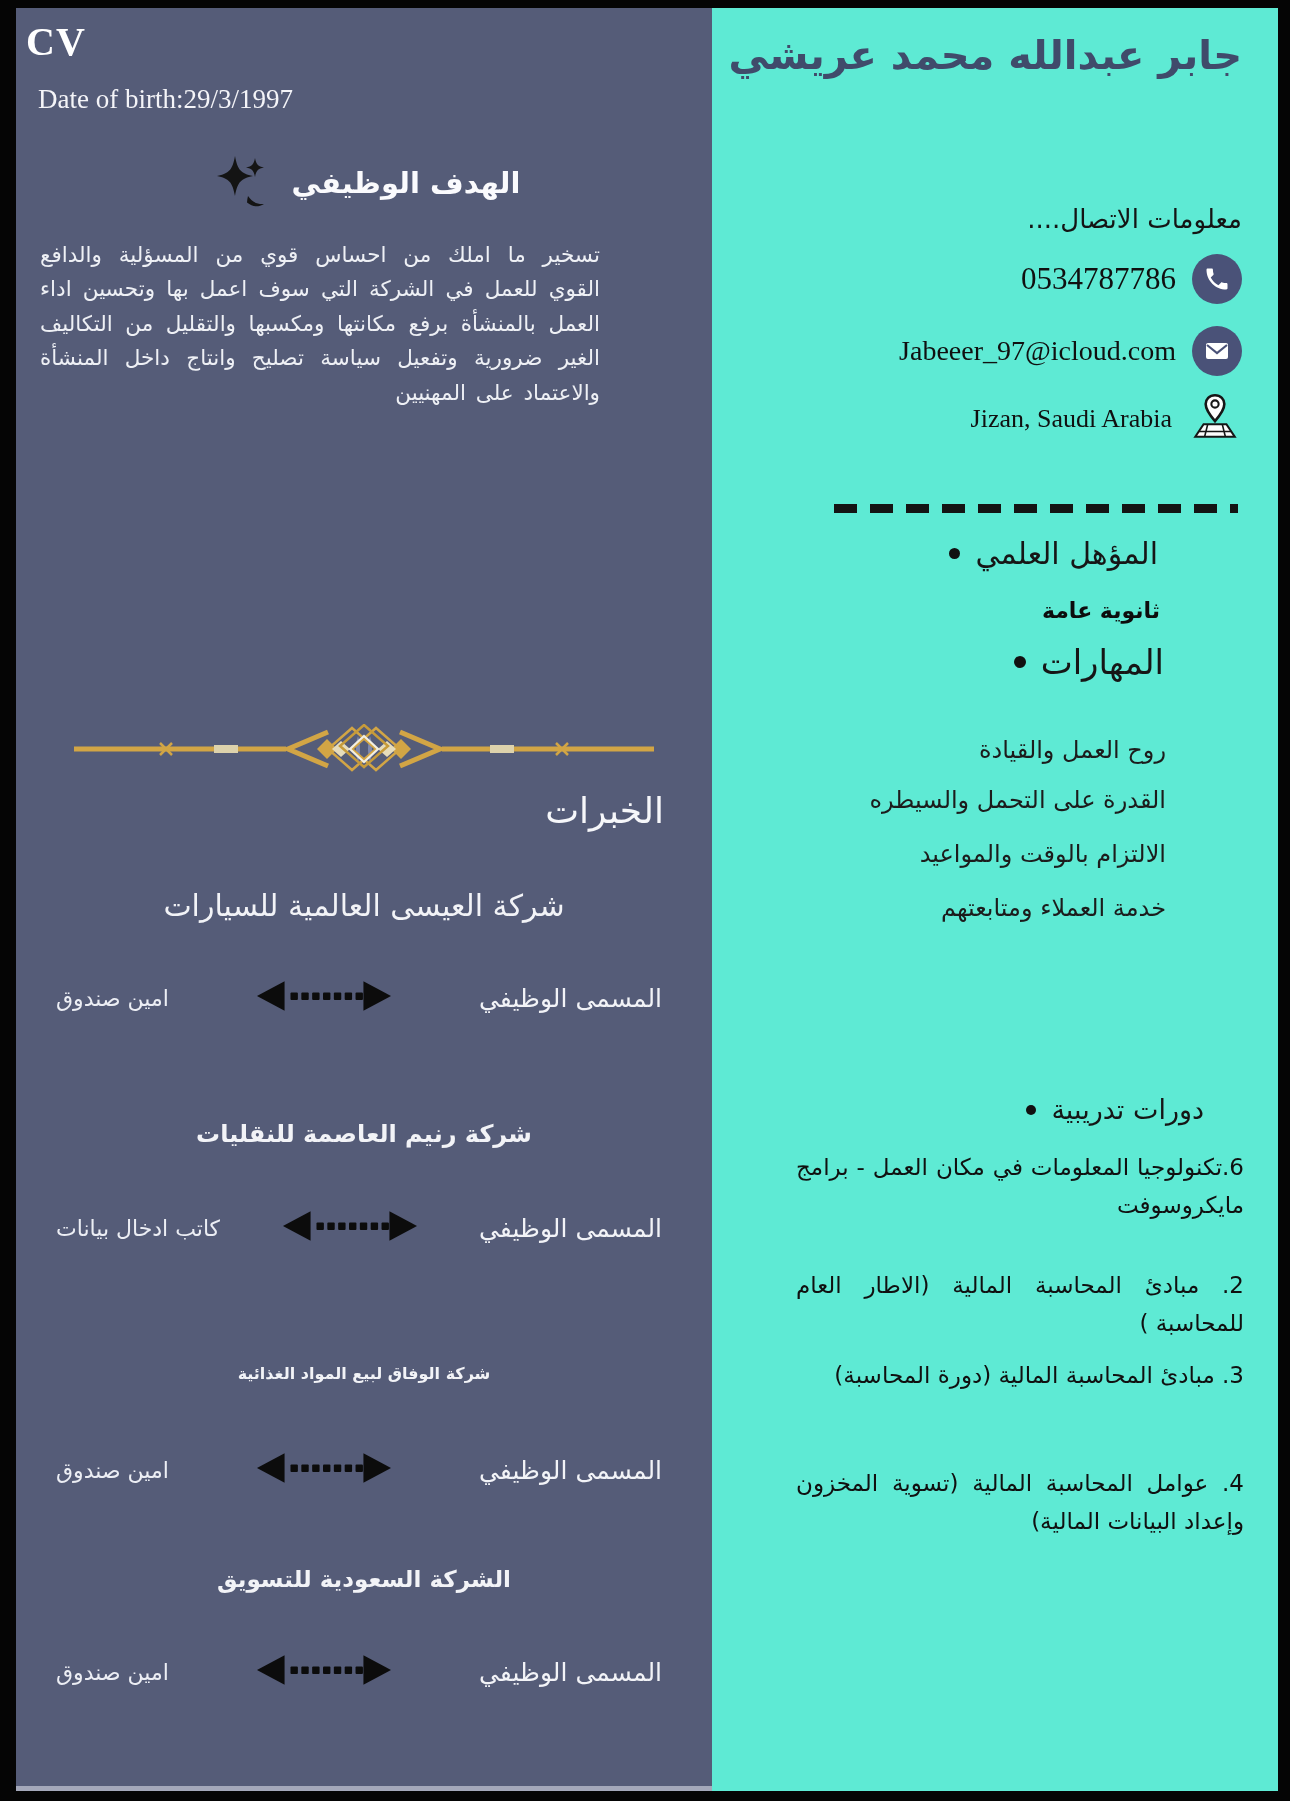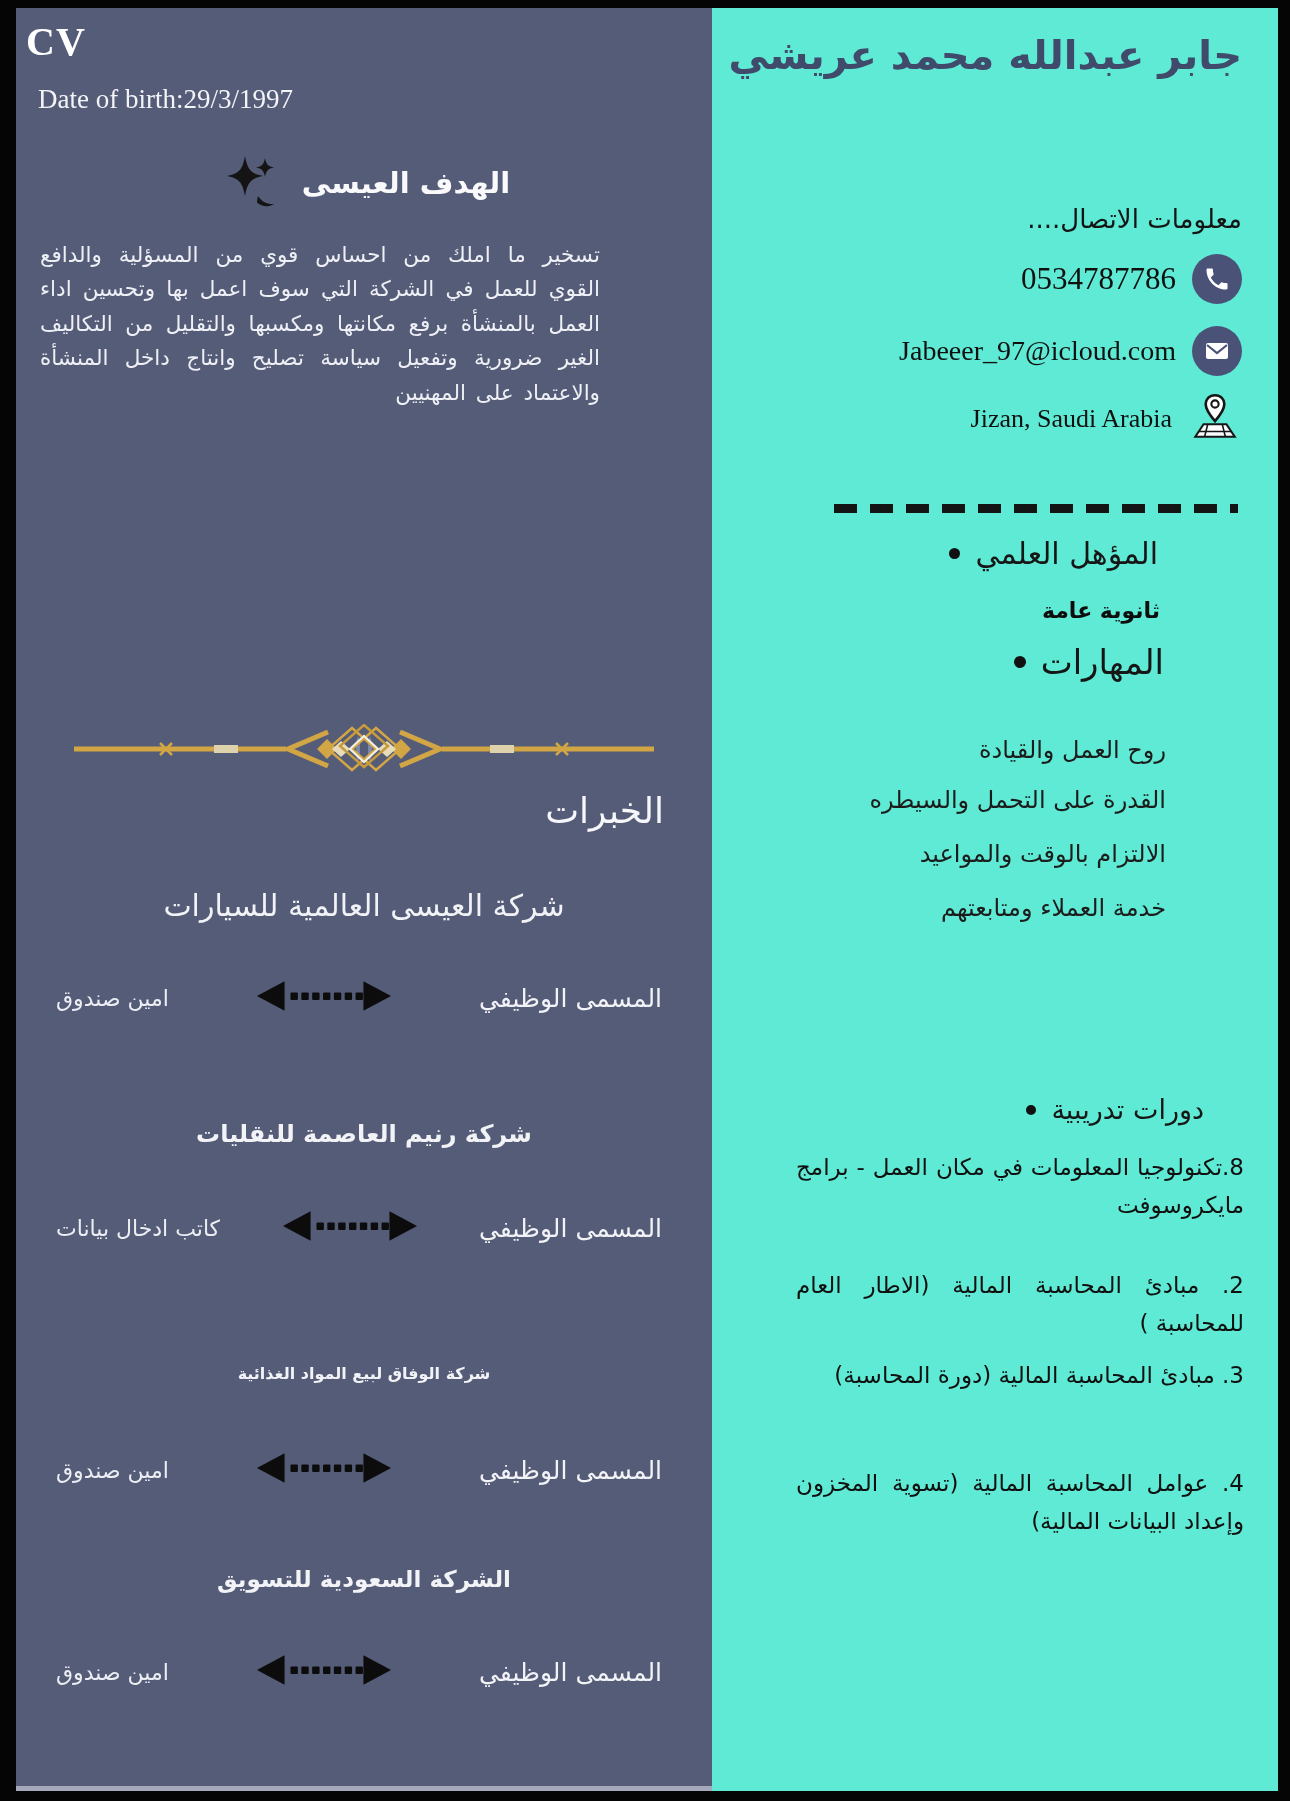--- a/index.html
+++ b/index.html
@@ -75,21 +75,21 @@
     <div class="dob">Date of birth:29/3/1997</div>
 
     <div class="obj-header">
       <span>
         <svg width="66" height="66" viewBox="0 0 66 66">
           <path d="M27 8 C29.5 22 33 25.5 45 28 C33 30.5 29.5 34 27 48 C24.5 34 21 30.5 9 28 C21 25.5 24.5 22 27 8 Z" fill="#141414"></path>
           <path d="M47 10 C48.2 16.5 50 18.2 56 19.5 C50 20.8 48.2 22.5 47 29 C45.8 22.5 44 20.8 38 19.5 C44 18.2 45.8 16.5 47 10 Z" fill="#141414"></path>
           <path d="M40 48 C44 54 49 56.5 56 56 C50 59.5 44.5 59 39 54.5 C39.2 52 39.5 50 40 48 Z" fill="#141414"></path>
         </svg>
       </span>
-      <span class="title">الهدف العيسى</span>
+      <span class="title">الهدف الوظيفي</span>
     </div>
 
     <div class="obj-text">تسخير ما املك من احساس قوي من المسؤلية والدافع القوي للعمل في الشركة التي سوف اعمل بها وتحسين اداء العمل بالمنشأة برفع مكانتها ومكسبها والتقليل من التكاليف الغير ضرورية وتفعيل سياسة تصليح وانتاج داخل المنشأة والاعتماد على المهنيين</div>
 
     <div class="ornament">
       <svg width="596" height="50" viewBox="0 0 596 50">
         <g id="orn-left" stroke="#d2a545" fill="none">
           <line x1="8" y1="25" x2="220" y2="25" stroke-width="5"></line>
           <line x1="94" y1="19" x2="106" y2="31" stroke-width="2.5"></line>
           <line x1="94" y1="31" x2="106" y2="19" stroke-width="2.5"></line>
@@ -248,19 +248,19 @@
     </div>
     <div class="skill s1">روح العمل والقيادة</div>
     <div class="skill s2">القدرة على التحمل والسيطره</div>
     <div class="skill s3">الالتزام بالوقت والمواعيد</div>
     <div class="skill s4">خدمة العملاء ومتابعتهم</div>
 
     <div class="bullet-head courses-title">
       <span class="dot"></span>
       <span class="txt">دورات تدريبية</span>
     </div>
-    <div class="course k1">8.تكنولوجيا المعلومات في مكان العمل - برامج مايكروسوفت</div>
+    <div class="course k1">6.تكنولوجيا المعلومات في مكان العمل - برامج مايكروسوفت</div>
     <div class="course k2">2. مبادئ المحاسبة المالية (الاطار العام للمحاسبة )</div>
     <div class="course k3">3. مبادئ المحاسبة المالية (دورة المحاسبة)</div>
     <div class="course k4">4. عوامل المحاسبة  المالية (تسوية المخزون وإعداد البيانات المالية)</div>
 
   </div>
 </div>
 
 </body></html>

